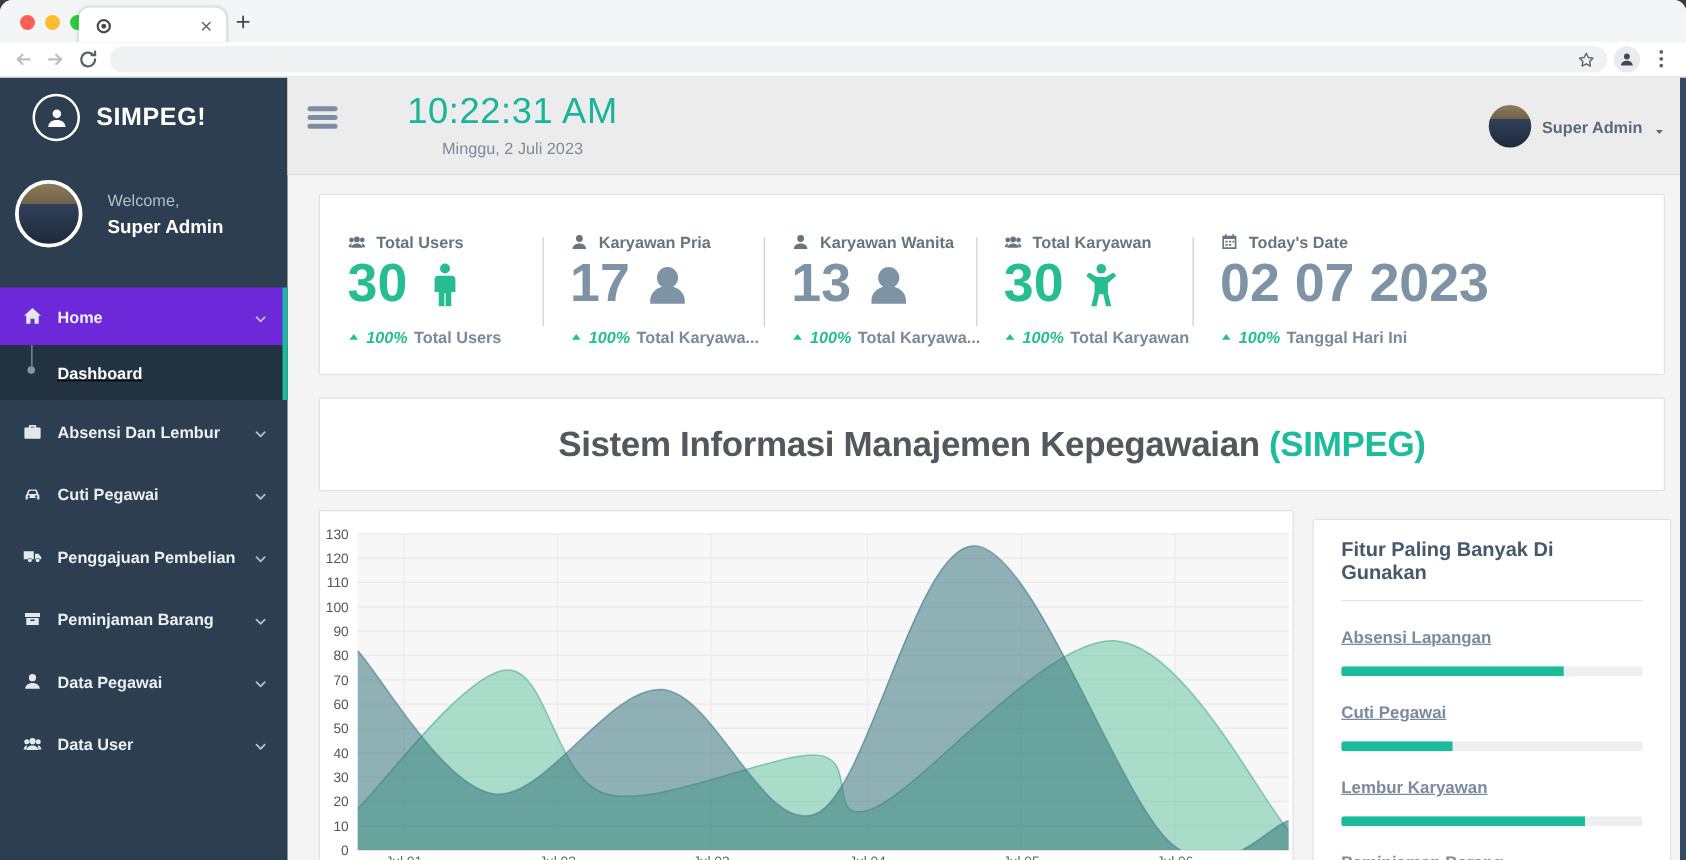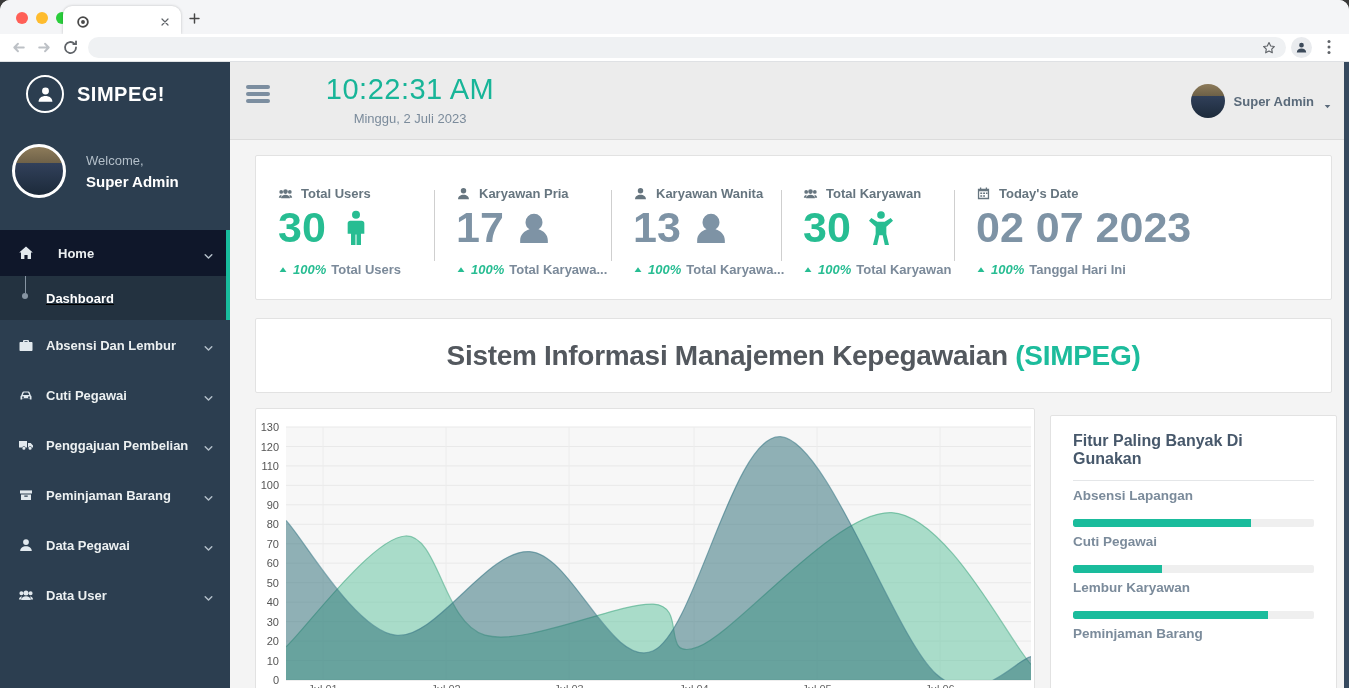--- a/index.html
+++ b/index.html
@@ -43,21 +43,21 @@
   .logo-text { color:#fff; font-size:20px; font-weight:bold; letter-spacing:.5px; }
   .user-row { margin-top:16px; padding-left:12px; display:flex; align-items:center; gap:20px; height:58px; }
   .side-avatar { width:54px; height:54px; border-radius:50%; border:3px solid #fff;
     background:linear-gradient(180deg,#8d7b5a 0%,#6e6148 34%,#31405a 34%,#1c2a3a 100%); }
   .welcome { color:#b3bfc9; font-size:13px; }
   .username { color:#fff; font-size:15px; font-weight:bold; margin-top:5px; }
   #menu { margin-top:30px; }
   .menu-group { position:relative; }
   .menu-group.active::after { content:''; position:absolute; right:0; top:0; bottom:0; width:4px; background:#18bc9c; }
   .menu-row { height:50px; display:flex; align-items:center; padding:0 16px 0 18px; cursor:pointer; }
-  .menu-group.active .menu-row { height:46px; background:#0f172a;gap:12px; }
+  .menu-group.active .menu-row { height:46px; background:#6d28d9; }
   .mi { width:16px; height:16px; color:#e2e9ee; flex:none; }
   .mi svg { width:16px; height:16px; }
   .ml { flex:1; margin-left:12px; color:#ecf0f1; font-size:13px; font-weight:bold; }
   .mc { width:11px; height:11px; color:#b4c0ca; }
   .mc svg { width:11px; height:11px; }
   .submenu-row { position:relative; height:44px; background:#233240; display:flex; align-items:center; cursor:pointer;text-decoration:underline; }
   .submenu-row::before { content:''; position:absolute; left:25px; top:0; width:1px; height:17px; background:#8795a3; }
   .submenu-row::after { content:''; position:absolute; left:22px; top:17px; width:6px; height:6px;
                         border-radius:50%; background:#8795a3; }
   .dash-label { padding-left:46px; color:#fff; font-size:13px; font-weight:bold; }
@@ -98,21 +98,21 @@
 
   #banner { left:255px; top:256px; width:1077px; height:75px; text-align:center; }
   .banner-text { line-height:73px; font-size:28px; font-weight:bold; color:#53585e; letter-spacing:-.3px; }
   .banner-hl { color:#1dbc9c; }
 
   #chart-card { left:255px; top:346px; width:780px; height:420px; padding:10px 4px 0 4px; }
 
   #right-card { left:1050px; top:353px; width:287px; height:420px; padding:0 22px; }
   .rc-title { margin-top:16px; font-size:16px; font-weight:bold; color:#47586b; }
   .rc-hr { border:none; border-top:1px solid #e4e6e8; margin-top:12px; }
-  .feat-label { margin-top:7px; font-size:13.5px; font-weight:bold; color:#7b8b9b; }
+  .feat-label { margin-top:21px; font-size:13.5px; font-weight:bold; color:#7b8b9b;text-decoration:underline; }
   .feat-track { margin-top:16px; height:8px; background:#efefef; border-radius:2px; overflow:hidden; }
   .feat-fill { height:8px; background:#1abc9c; border-radius:2px 0 0 2px; }
 </style>
 </head>
 <body>
 
 <div class="window">
 
   <div class="tabstrip">
     <span class="tl r"></span>

